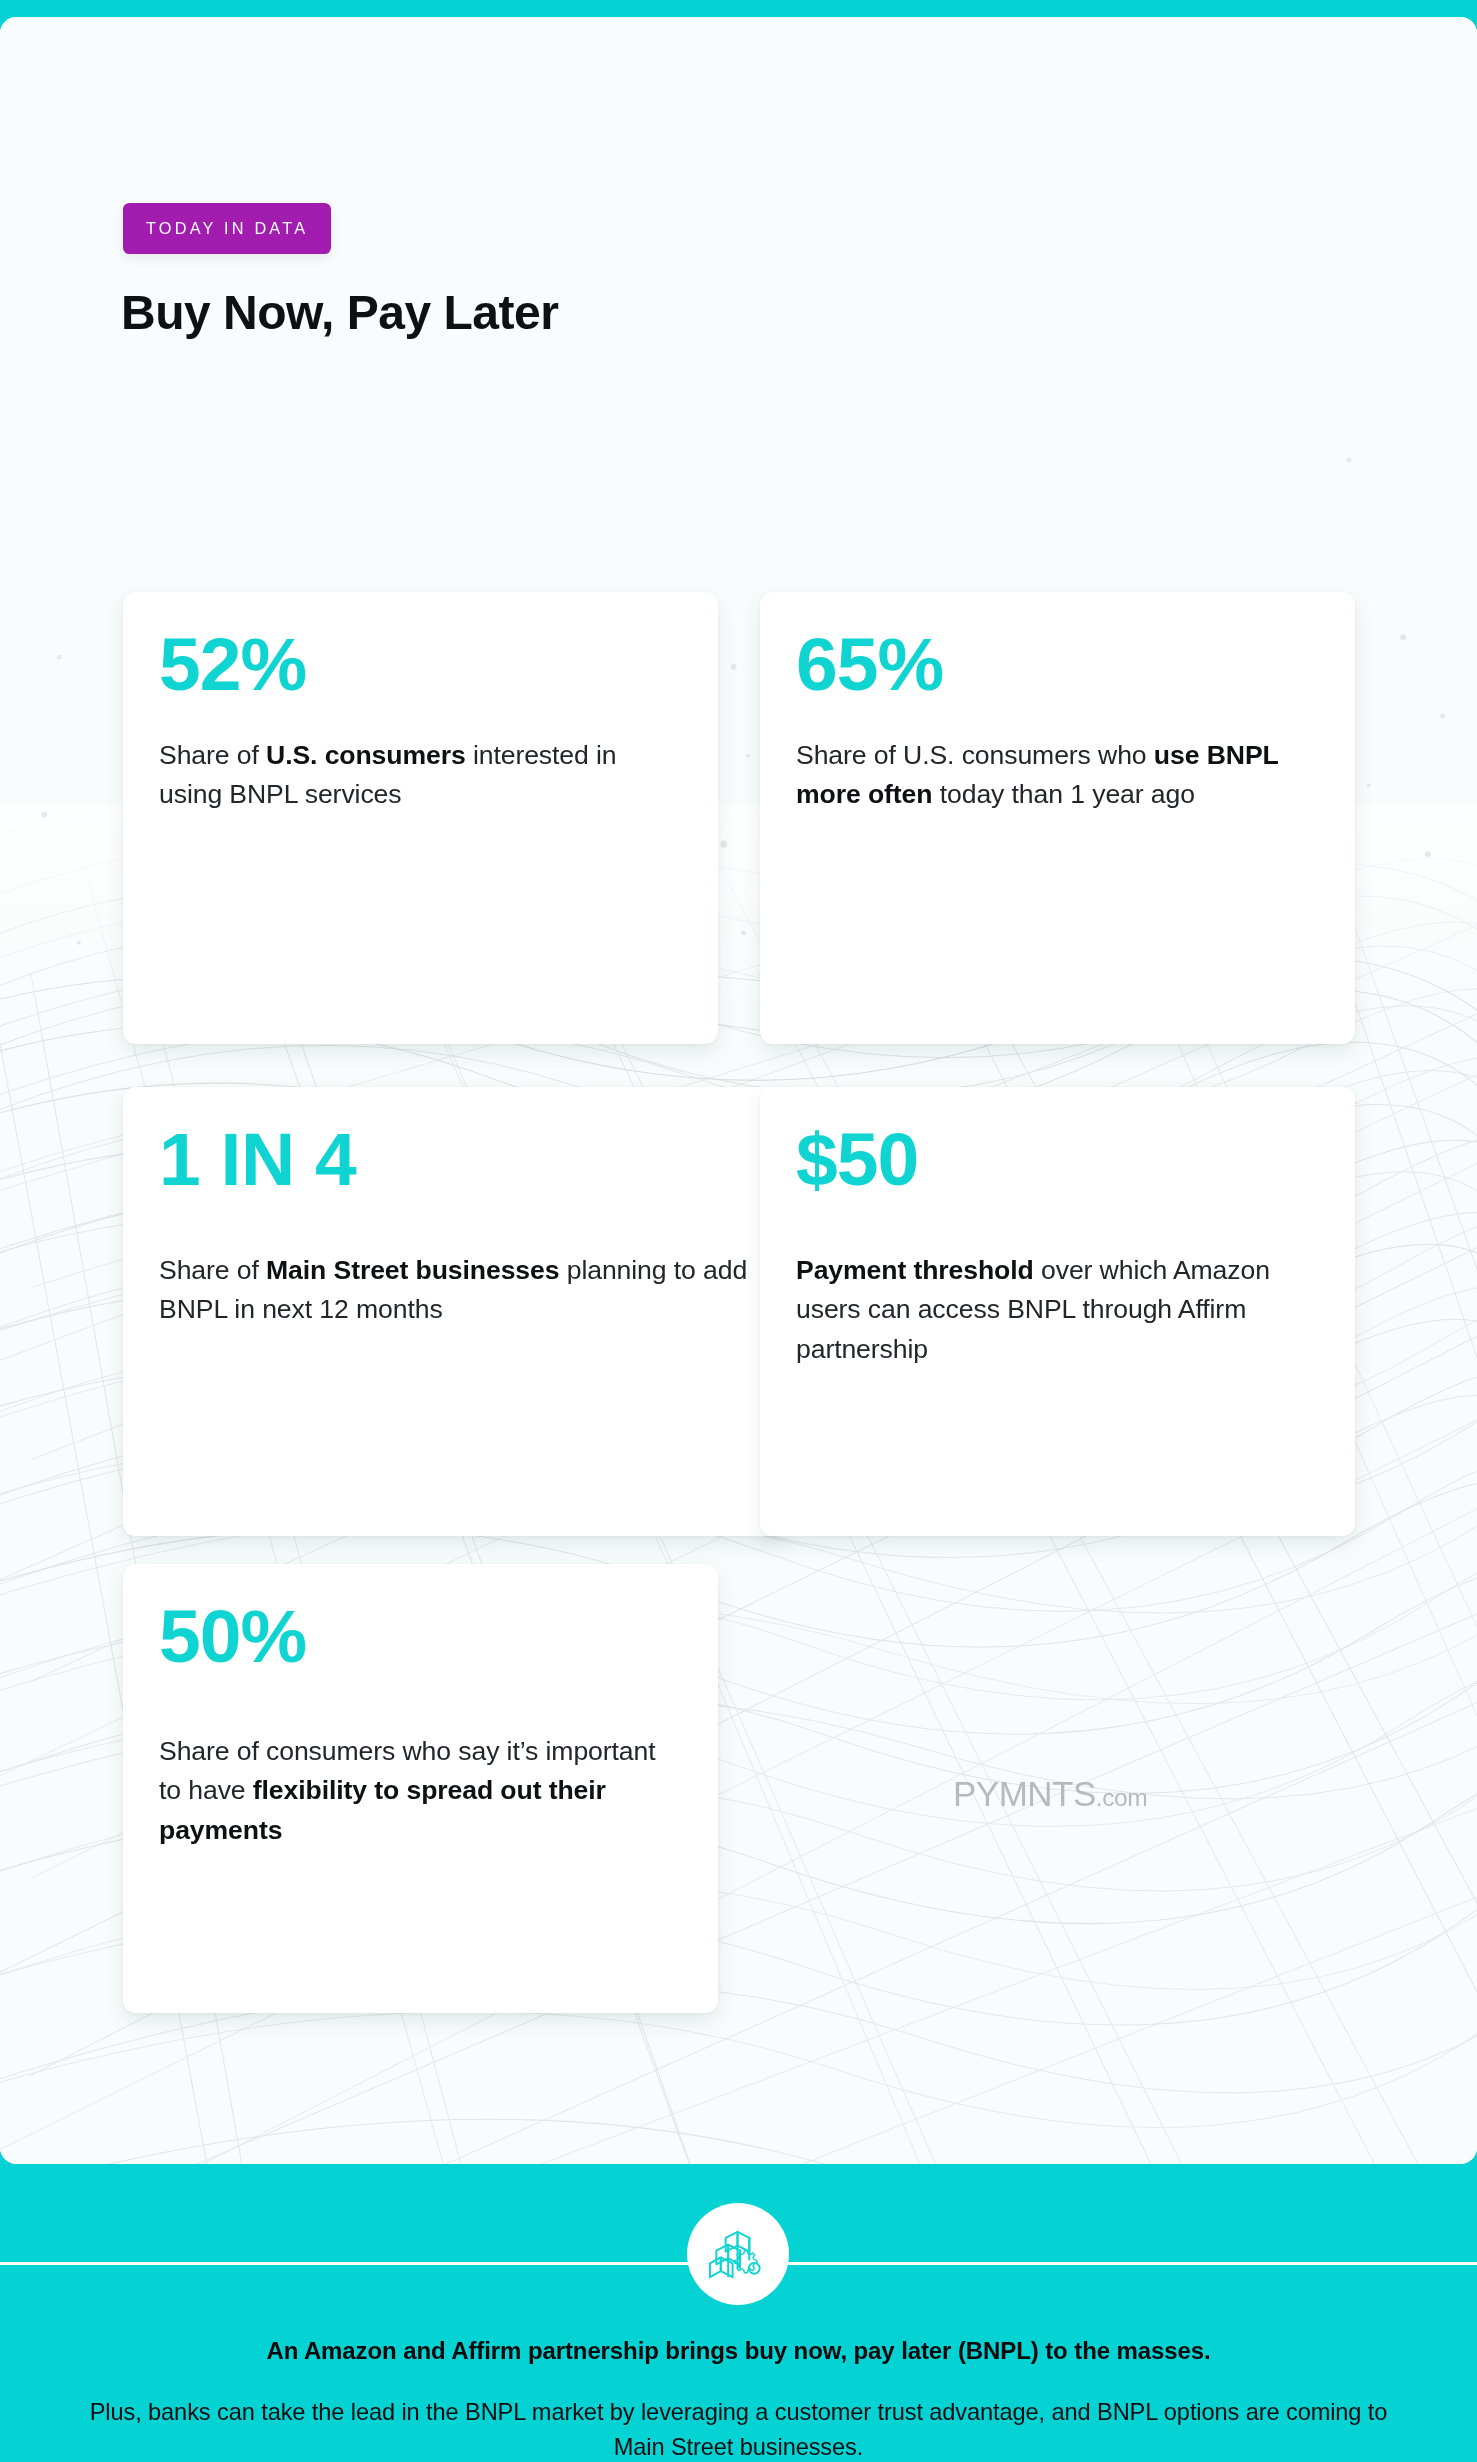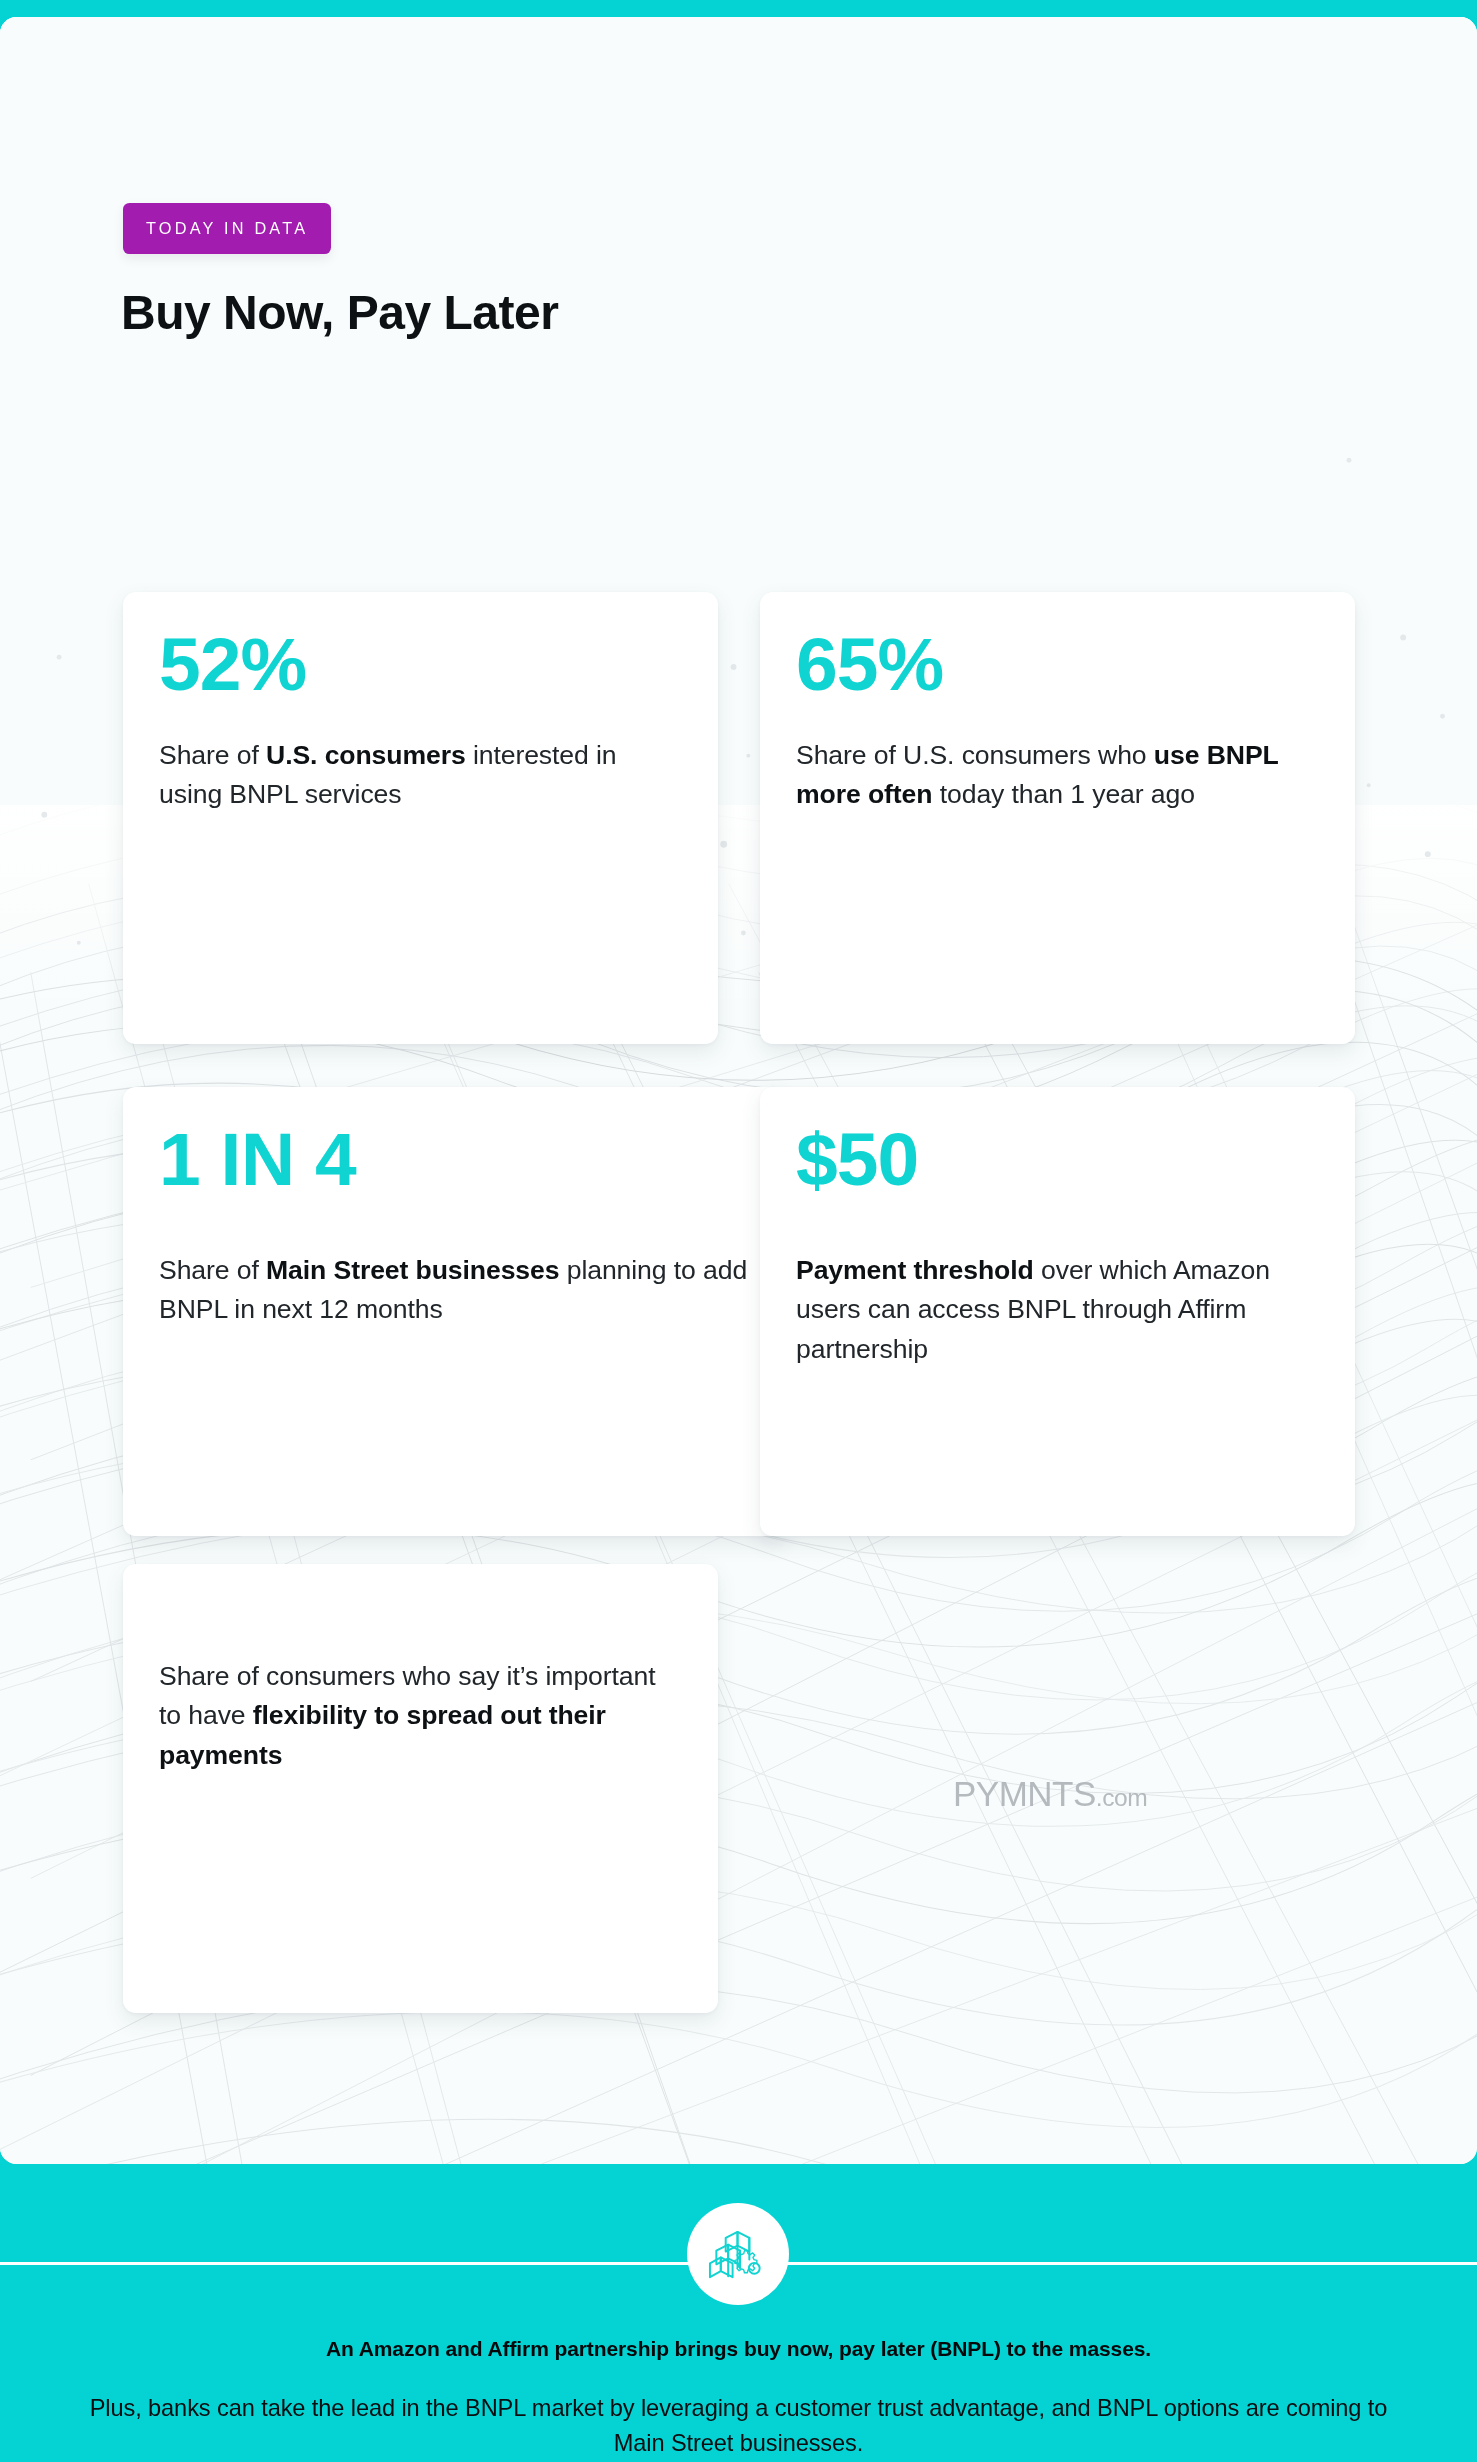--- a/index.html
+++ b/index.html
@@ -148,21 +148,21 @@
   .footer-icon-circle svg { width:63px; height:63px; display:block; }
   .footer-text {
     position:absolute;
     left:0; top:172px;
     width:1477px;
     text-align:center;
     padding:0 89px;
   }
   .footer-line-1 {
     display:block;
-    font-size:21px;
+    font-size:24px;
     font-weight:700;
     color:#06090B;
     line-height:1.28;
     letter-spacing:-0.1px;
   }
   .footer-line-2 {
     display:block;
     margin-top:28.6px;
     font-size:23.6px;
     font-weight:400;
@@ -278,20 +278,21 @@
       <span class="stat stat-wide">1 IN 4</span>
       <p class="stat-desc"><span>Share of </span><b>Main Street businesses</b><span> planning to add BNPL in next 12 months</span></p>
     </div>
 
     <div class="card card-r2c2">
       <span class="stat">$50</span>
       <p class="stat-desc"><b>Payment threshold</b><span> over which Amazon users can access BNPL through Affirm partnership</span></p>
     </div>
 
     <div class="card card-r3c1">
+      <span class="stat">50%</span>
       <p class="stat-desc"><span>Share of consumers who say it’s important to have </span><b>flexibility to spread out their payments</b></p>
     </div>
 
   </div>
 
   <div class="footer">
     <div class="footer-rule"></div>
 
     <div class="footer-icon-circle">
       <span>

